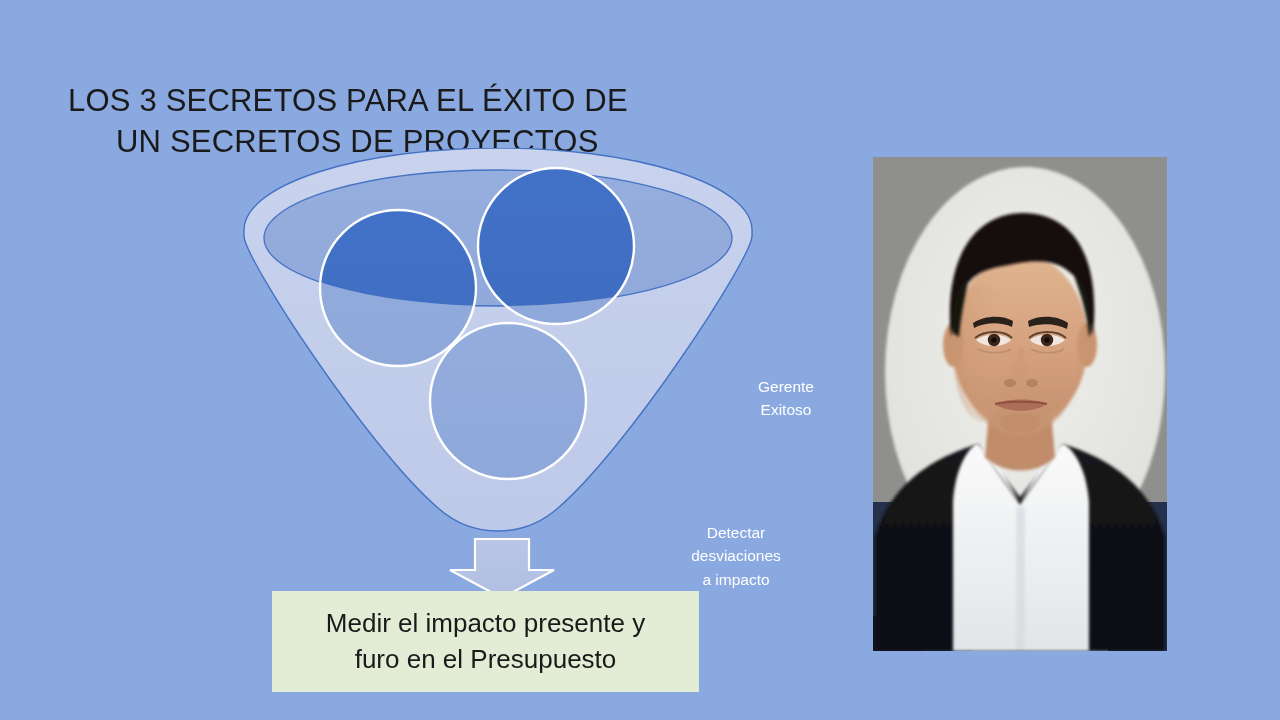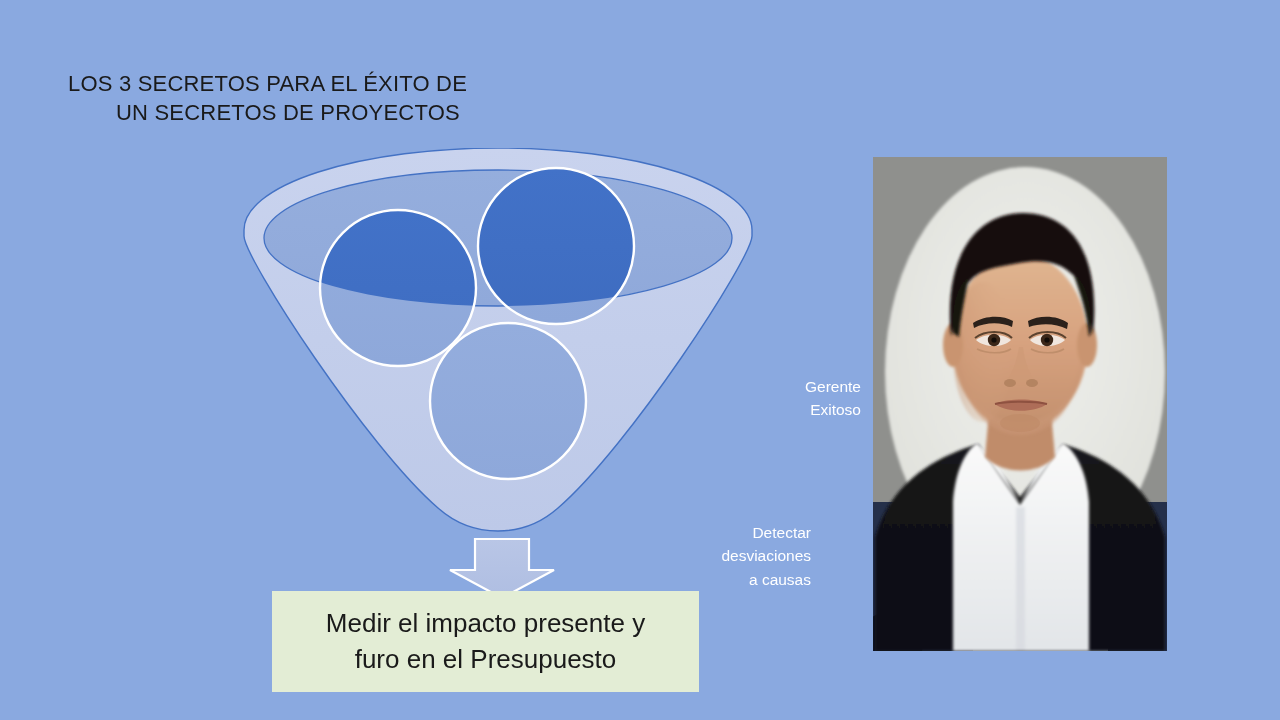--- a/index.html
+++ b/index.html
@@ -20,21 +20,21 @@
     background: #8AA9E0;
     overflow: hidden;
   }
 
   
   #title {
     position: absolute;
     left: 68px;
     top: 40px;
     width: 700px;
-    font-size: 22px;
+    font-size: 31px;
     line-height: 1.32;
     color: #1A1A1A;
     letter-spacing: 0.2px;
     white-space: pre-line;
     text-indent: 0;
   }
   #title .line2 {
     display: block;
     padding-left: 48px;
   }
@@ -51,21 +51,21 @@
     position: absolute;
     left: 0;
     top: 0;
   }
 
   .circle-label {
     position: absolute;
     color: #FFFFFF;
     font-size: 15.5px;
     line-height: 1.5;
-    text-align: right;
+    text-align: center;
     white-space: pre-line;
     pointer-events: none;
   }
   #label-causas {
     left: 318px;
     top: 260px;
     width: 160px;
   }
   #label-gerente {
     left: 483px;
@@ -205,21 +205,21 @@
           <circle cx="328" cy="98" r="78" fill="url(#gradDark)" stroke="none"></circle>
         </g>
         <circle cx="328" cy="98" r="78" fill="none" stroke="#FFFFFF" stroke-width="2.4"></circle>
       </g>
     </svg>
 
     <div class="circle-label" id="label-gerente">Gerente
 Exitoso</div>
     <div class="circle-label" id="label-detectar">Detectar
 desviaciones
-a causas</div>
+a impacto</div>
   </div>
 
   <div id="arrow-wrap">
     <svg width="110" height="62" viewBox="0 0 110 62" xmlns="http://www.w3.org/2000/svg">
       <defs>
         <linearGradient id="gradArrow" x1="0" y1="0" x2="0" y2="1">
           <stop offset="0%" stop-color="#B9C6E6"></stop>
           <stop offset="100%" stop-color="#AFBEE2"></stop>
         </linearGradient>
       </defs>

